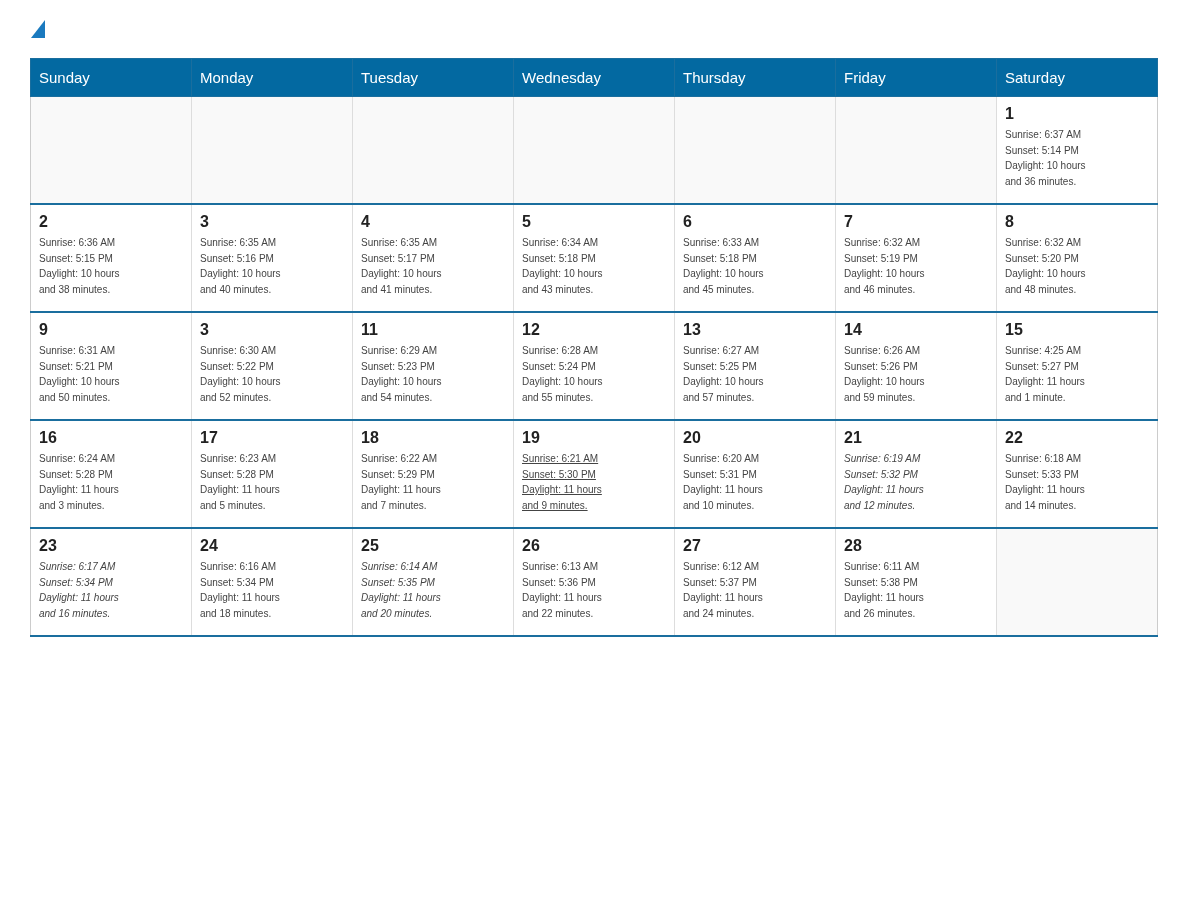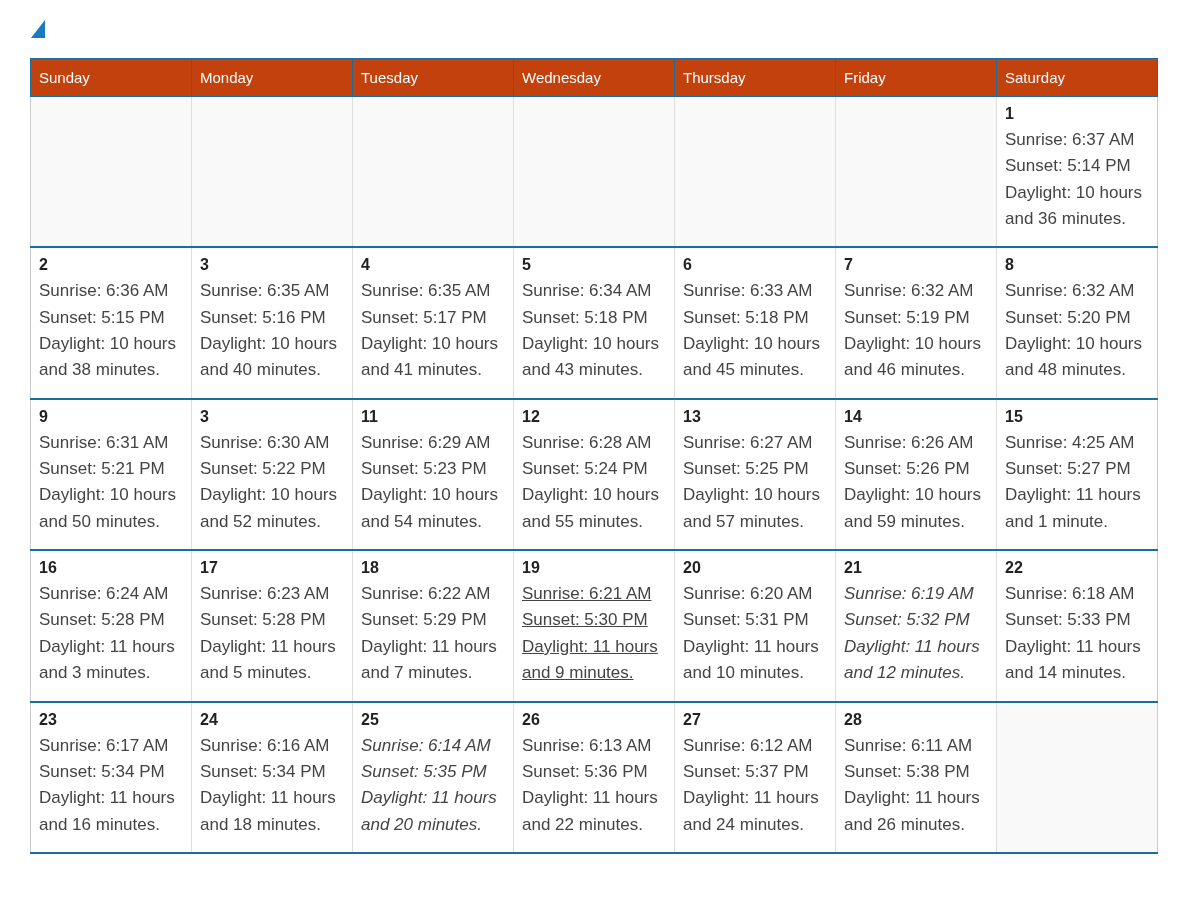--- a/index.html
+++ b/index.html
@@ -45,21 +45,21 @@
     .title-block .subtitle {
       font-size: 18px;
       color: #555;
       margin-top: 4px;
     }
     .calendar {
       width: 100%;
       border-collapse: collapse;
     }
     .calendar thead th {
-      background-color: #c2410c;
+      background-color: #0369a1;
       color: #fff;
       font-size: 15px;
       font-weight: normal;
       padding: 10px 8px;
       text-align: left;
       border: 1px solid #1a6e9e;
     }
     .calendar tbody tr {
       border-bottom: 2px solid #1a6e9e;
     }
@@ -80,21 +80,21 @@
       border-right: 1px solid #ccc;
     }
     .day-number {
       font-size: 16px;
       font-weight: bold;
       color: #222;
       display: block;
       margin-bottom: 4px;
     }
     .day-info {
-      font-size: 17px;
+      font-size: 10px;
       color: #444;
       line-height: 1.55;
     }
     .empty-cell {
       background: #f9f9f9;
     }
     .logo-container {
       line-height: 1.1;
     }
     .logo-triangle {
@@ -304,21 +304,21 @@
           <span class="day-number">22</span>
           <div class="day-info" style="white-space: pre-line;">Sunrise: 6:18 AM
 Sunset: 5:33 PM
 Daylight: 11 hours
 and 14 minutes.</div>
         </td>
       </tr>
       <tr>
         <td>
           <span class="day-number">23</span>
-          <div class="day-info" style="white-space: pre-line;">Sunrise: 6:17 AM
+          <div class="day-info" style="white-space: pre-line; font-style: italic;">Sunrise: 6:17 AM
 Sunset: 5:34 PM
 Daylight: 11 hours
 and 16 minutes.</div>
         </td>
         <td>
           <span class="day-number">24</span>
           <div class="day-info" style="white-space: pre-line;">Sunrise: 6:16 AM
 Sunset: 5:34 PM
 Daylight: 11 hours
 and 18 minutes.</div>

